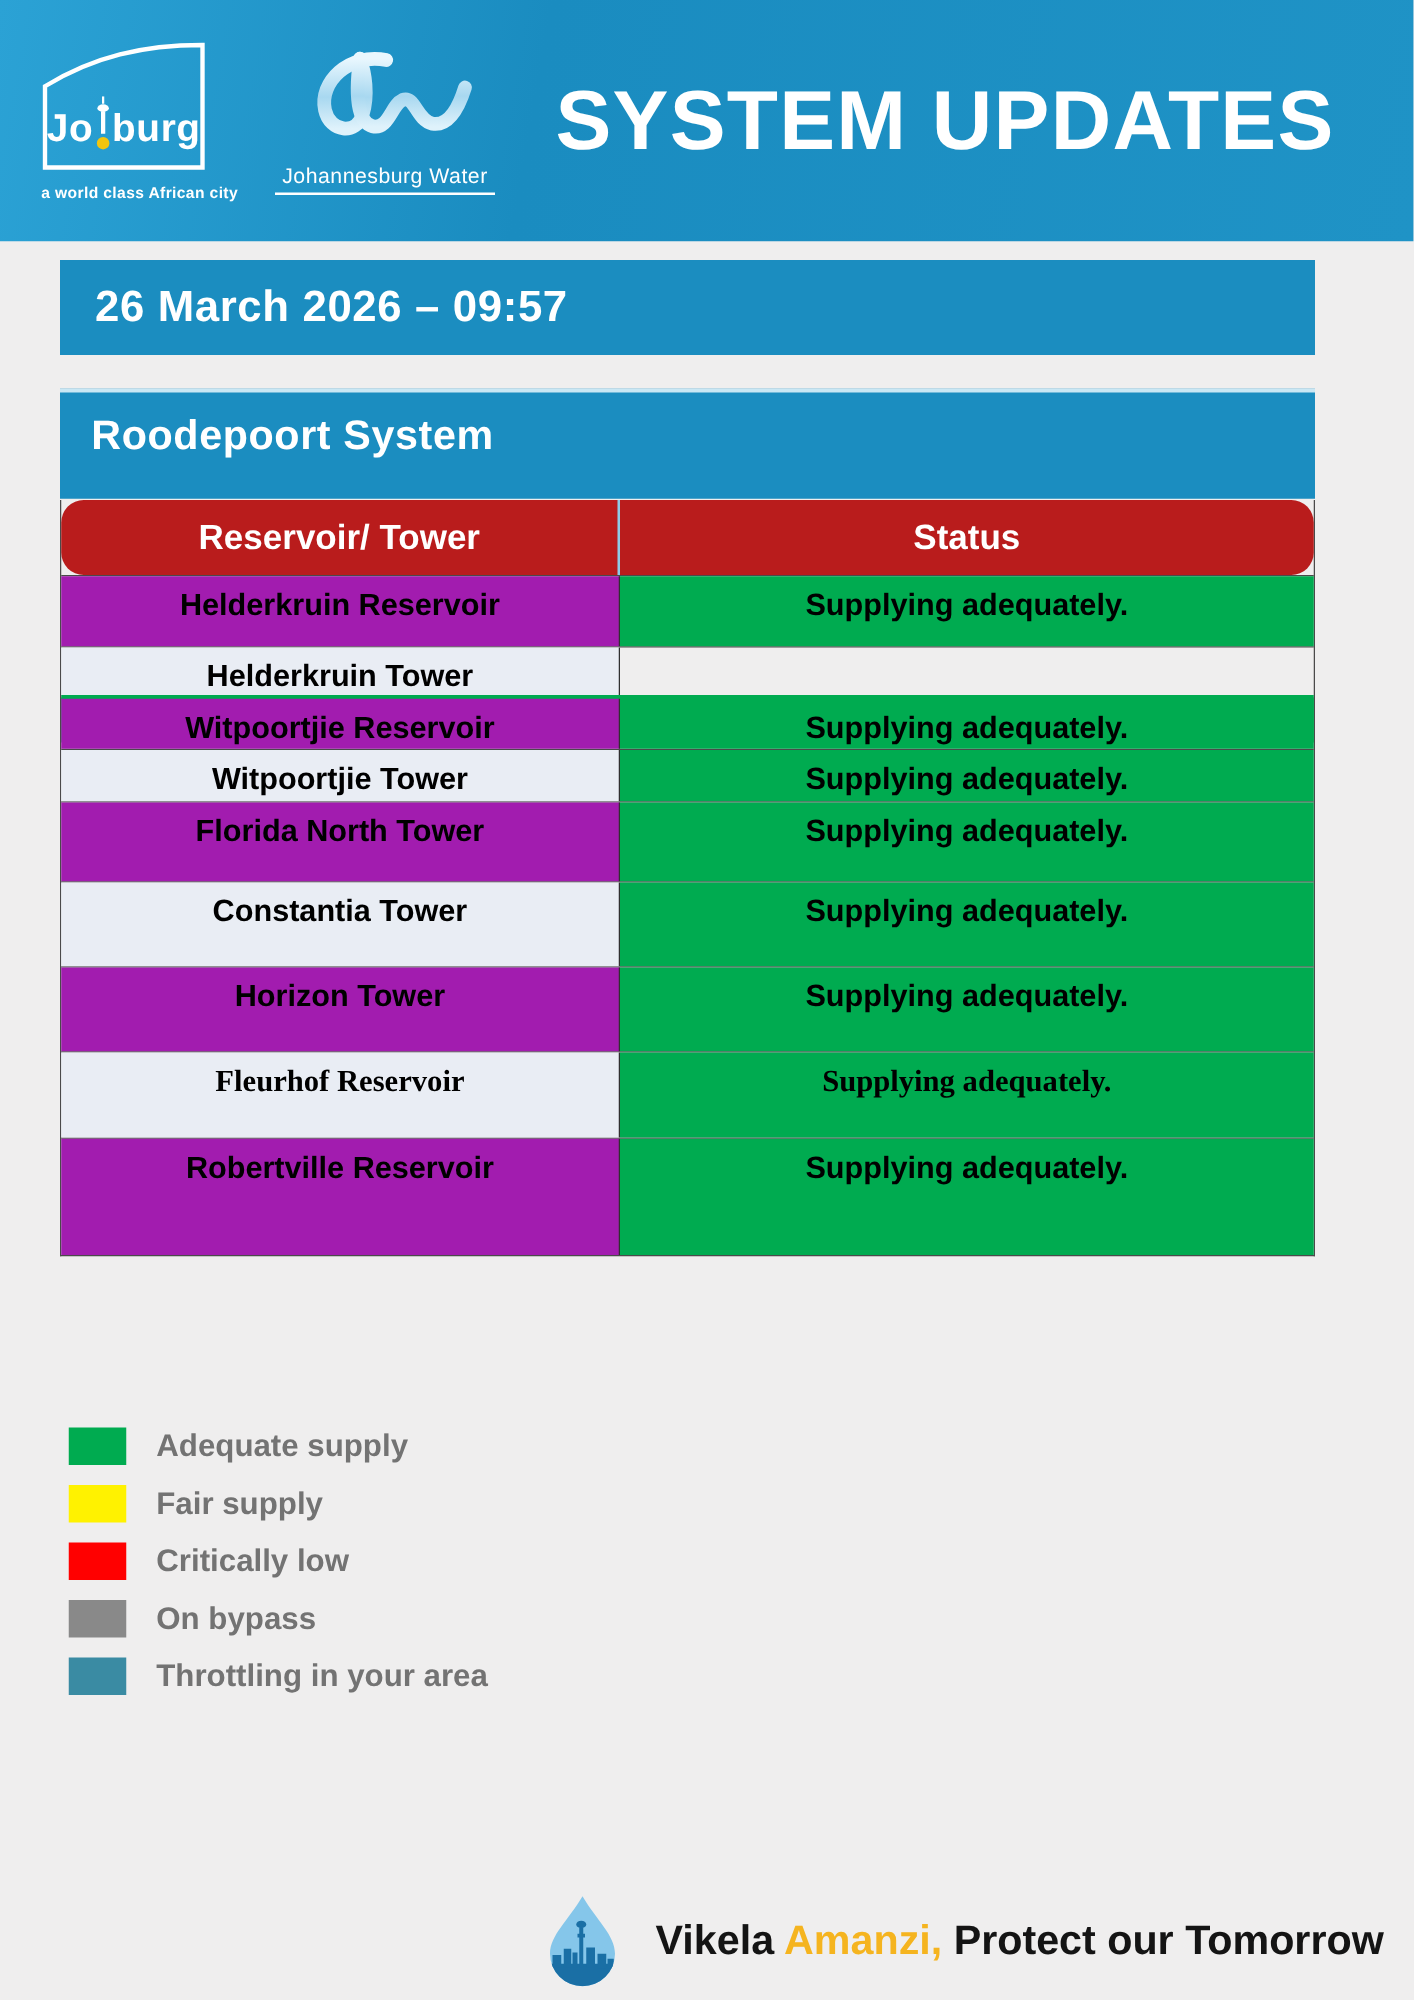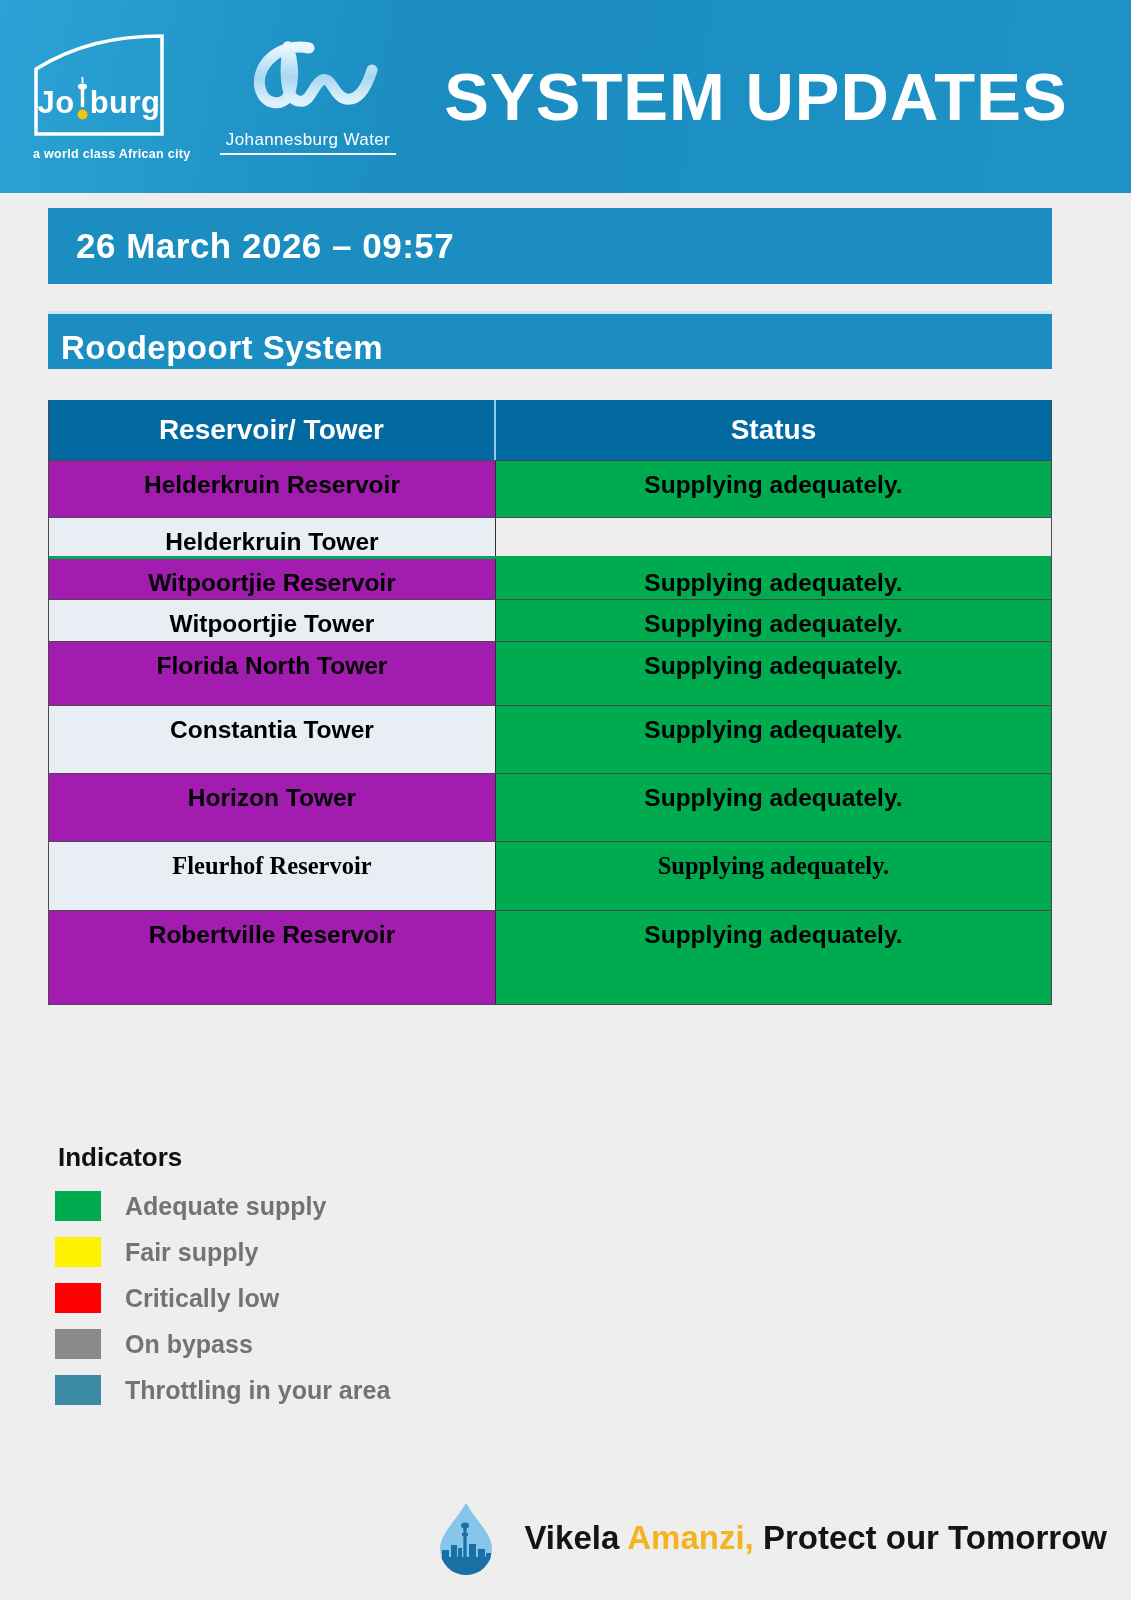--- a/index.html
+++ b/index.html
@@ -39,24 +39,24 @@
     letter-spacing:1px; padding-right:22px; white-space:nowrap;
   }
 
   
   .date-banner {
     position:absolute; left:48px; top:208px; width:1004px; height:76px;
     color:#fff; font-weight:bold; font-size:35px; line-height:76px;
     padding-left:28px; letter-spacing:0.5px;
   }
   .system-banner {
-    position:absolute; left:48px; top:311px; width:1004px; height:58px;
+    position:absolute; left:48px; top:311px; width:1004px; height:88px;
     border-top:3px solid #c9e7f4;
     color:#fff; font-weight:bold; font-size:33px; line-height:68px;
-    padding-left:13px; letter-spacing:0.5px;
+    padding-left:25px; letter-spacing:0.5px;
   }
 
   
   .table {
     position:absolute; left:48px; top:400px; width:1004px;
     border:1px solid #4a4a4a; border-top:none;
   }
   .thead {
     display:flex; height:60px; color:#fff; font-weight:bold; font-size:28px;
   }
@@ -84,21 +84,21 @@
 
   
   .legend { position:absolute; left:55px; top:1142px; }
   .legend-title { font-size:26px; font-weight:bold; color:#111; margin-bottom:18px; margin-left:3px; }
   .legend-item { display:flex; align-items:center; height:30px; margin-bottom:16px; }
   .swatch { width:46px; height:30px; margin-right:24px; flex:none; }
   .legend-label { font-size:25px; font-weight:bold; color:#737373; white-space:nowrap; }
 
   
   .footer {
-    position:absolute; right:24px; bottom:24px;
+    position:absolute; right:24px; bottom:10px;
     display:flex; align-items:center; gap:28px;
   }
   .footer-text { font-size:33px; font-weight:bold; color:#141414; white-space:nowrap; }
 </style>
 </head>
 <body>
 
 <div class="page">
 
   <div class="header">
@@ -145,21 +145,21 @@
 
   <div class="date-banner" style="background: rgb(27, 141, 192);">
     <span>26 March 2026 – 09:57</span>
   </div>
 
   <div class="system-banner" style="background: rgb(27, 141, 192);">
     <span>Roodepoort System</span>
   </div>
 
   <div class="table">
-    <div class="thead" style="background: #0369a1;">
+    <div class="thead" style="background: #b91c1c; border-radius: 18px;">
       <div class="th col-name">Reservoir/ Tower</div>
       <div class="th col-status">Status</div>
     </div>
     <div class="tbody">
   <div class="trow odd">
     <div class="cell name">Helderkruin Reservoir</div>
     <div class="cell status" style="background: rgb(0, 171, 80);">Supplying adequately.</div>
   </div>
 
   <div class="trow even">
@@ -198,21 +198,20 @@
   </div>
 
   <div class="trow odd">
     <div class="cell name">Robertville Reservoir</div>
     <div class="cell status" style="background: rgb(0, 171, 80);">Supplying adequately.</div>
   </div>
 </div>
   </div>
 
   <div class="legend">
-    <div class="legend-title">Indicators</div>
     <div id="legend-items">
   <div class="legend-item">
     <div class="swatch" style="background: rgb(0, 171, 80);"></div>
     <div class="legend-label">Adequate supply</div>
   </div>
 
   <div class="legend-item">
     <div class="swatch" style="background: rgb(255, 242, 0);"></div>
     <div class="legend-label">Fair supply</div>
   </div>

